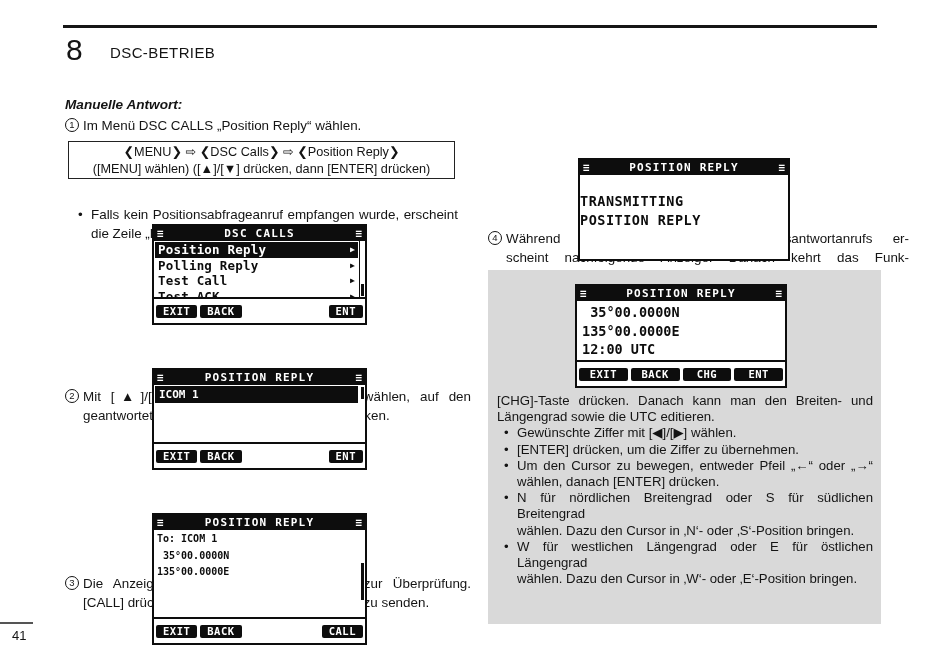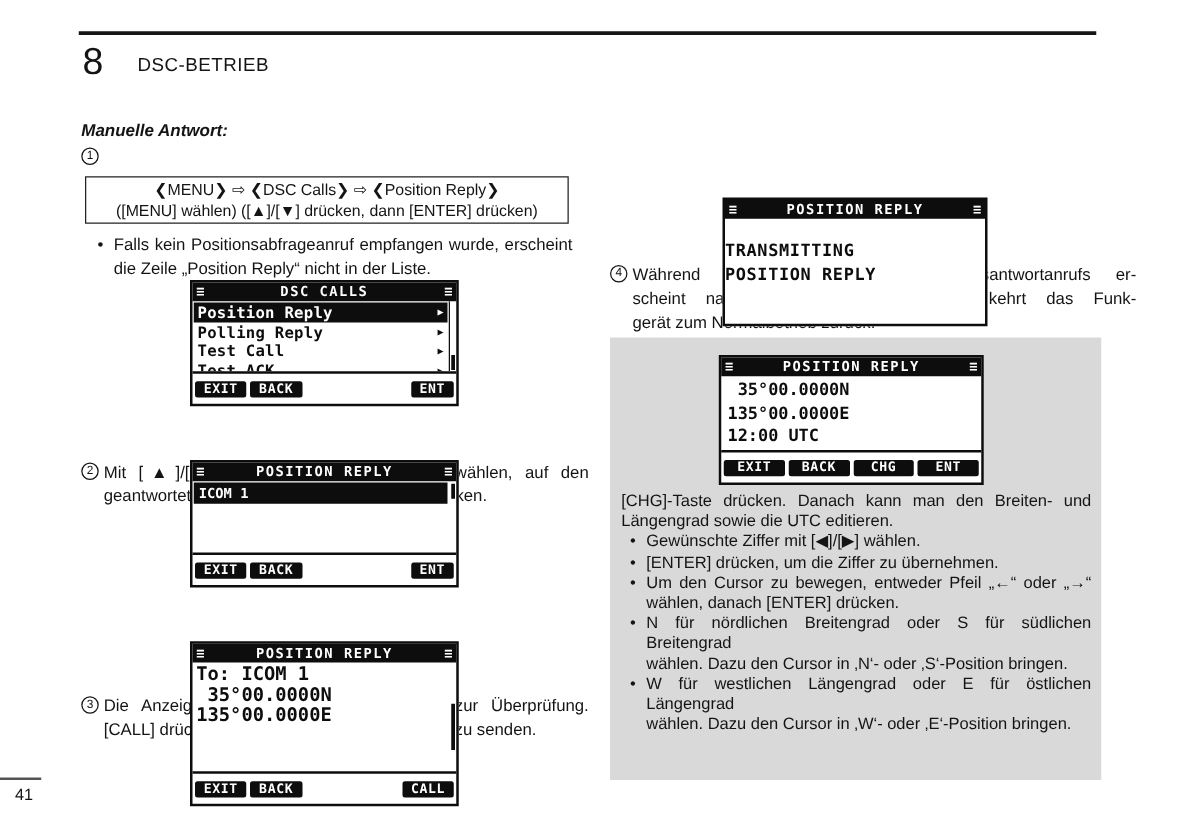--- a/index.html
+++ b/index.html
@@ -77,35 +77,36 @@
   .mrow .arr { font-size:8px; }
   .mrow.sel { background:#0d0d0d; color:#fff; }
 
   .sbar-track { position:absolute; top:0; bottom:0; right:0; width:6px; border-left:1.5px solid #0d0d0d; }
   .sthumb { position:absolute; right:1px; width:3.5px; background:#0d0d0d; }
 
   .selrow {
     height:17px; background:#0d0d0d; color:#fff; display:flex; align-items:center;
     font-size:11px; padding:0 4px; margin:1px 7px 0 1px;
   }
-  .lcd-lines { white-space:pre; font-size:15px; line-height:16.5px; padding:1px 22px 0 3px; }
+  .lcd-lines { white-space:pre; font-size:10px; line-height:16.5px; padding:1px 22px 0 3px; }
   .lcd-lines.big { font-size:13.5px; line-height:18.5px; padding:2px 8px 0 5px; }
   .lcd-center { text-align:left; font-size:13.5px; line-height:19px; padding-top:17px; letter-spacing:0.5px; }
 </style>
 </head>
 <body>
 
 <div class="abs hr" style="left:63px; top:25px; width:814px; height:2.5px;"></div>
 <div class="abs chapter-num" style="left:66px; top:33px;">8</div>
 <div class="abs chapter-title" style="left:110px; top:44px;">DSC-BETRIEB</div>
 
 <div class="abs section-heading" style="left:65px; top:97px;">Manuelle Antwort:</div>
 
 <div class="abs step para" style="left:65px; top:116px; width:406px;">
   <span class="stepnum">1</span>
+  <span>Im Menü DSC CALLS „Position Reply“ wählen.</span>
 </div>
 
 <div class="abs pathbox" style="left:68px; top:141px; width:387px; height:38px;">
   <div>❮MENU❯   ⇨   ❮DSC Calls❯   ⇨   ❮Position Reply❯</div>
   <div>([MENU] wählen)    ([▲]/[▼] drücken, dann [ENTER] drücken)</div>
 </div>
 
 <div class="abs bullet para" style="left:78px; top:186px; width:380px;">
   <span class="bdot">•</span>
   <div>

